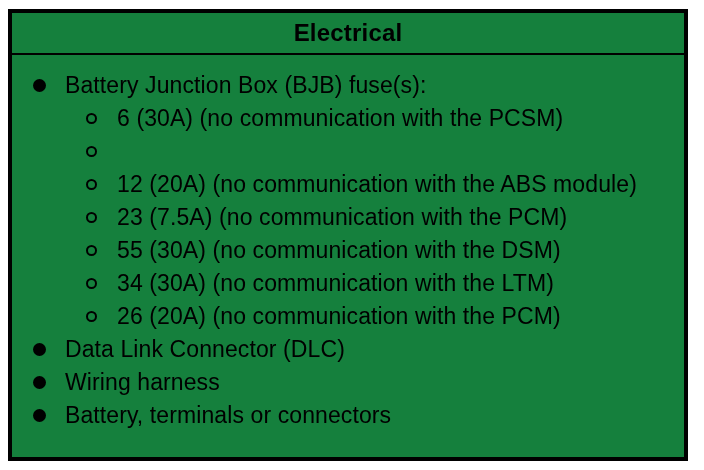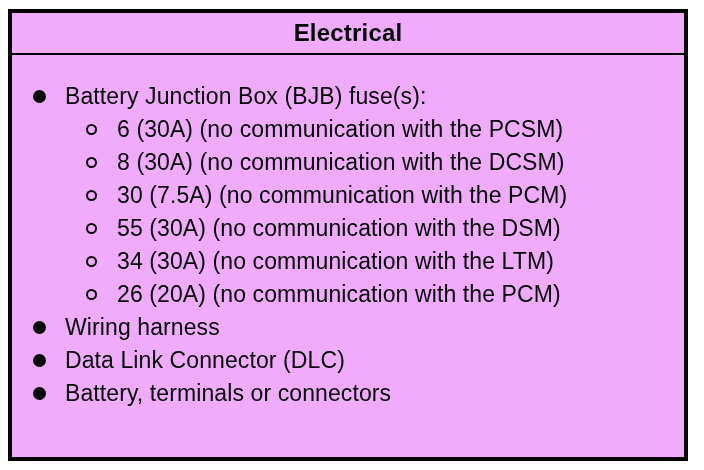--- a/index.html
+++ b/index.html
@@ -16,36 +16,36 @@
     overflow: hidden;
   }
   .cause-table {
     position: absolute;
     left: 8px;
     top: 9px;
     width: 680px;
     height: 452px;
     border: 4px solid #000000;
     box-sizing: border-box;
-    background: #f0abfc;
+    background: #15803d;
   }
   .table-header {
     height: 40px;
     border-bottom: 2px solid #000000;
     display: flex;
     align-items: center;
     justify-content: center;
   }
   .table-title {
     font-weight: bold;
     font-size: 24px;
     letter-spacing: 0.2px;
   }
   .table-body {
-    padding-top: 25px;
+    padding-top: 14px;
     overflow: hidden;
   }
   .row {
     position: relative;
     height: 33px;
     line-height: 33px;
     font-size: 23px;
     letter-spacing: 0.1px;
     white-space: nowrap;
   }
@@ -82,44 +82,47 @@
       <div class="row lvl1">
     <span class="bullet"></span>
     <span class="text">Battery Junction Box (BJB) fuse(s):</span>
   </div>
       <div class="row lvl2">
     <span class="bullet"></span>
     <span class="text">6 (30A) (no communication with the PCSM)</span>
   </div>
       <div class="row lvl2">
     <span class="bullet"></span>
-    <span class="text">8 (30A) (no communication with the DCSM)</span>
   </div>
       <div class="row lvl2">
     <span class="bullet"></span>
-    <span class="text">30 (7.5A) (no communication with the PCM)</span>
+    <span class="text">12 (20A) (no communication with the ABS module)</span>
+  </div>
+      <div class="row lvl2">
+    <span class="bullet"></span>
+    <span class="text">23 (7.5A) (no communication with the PCM)</span>
   </div>
       <div class="row lvl2">
     <span class="bullet"></span>
     <span class="text">55 (30A) (no communication with the DSM)</span>
   </div>
       <div class="row lvl2">
     <span class="bullet"></span>
     <span class="text">34 (30A) (no communication with the LTM)</span>
   </div>
       <div class="row lvl2">
     <span class="bullet"></span>
     <span class="text">26 (20A) (no communication with the PCM)</span>
   </div>
       <div class="row lvl1">
     <span class="bullet"></span>
-    <span class="text">Wiring harness</span>
+    <span class="text">Data Link Connector (DLC)</span>
   </div>
       <div class="row lvl1">
     <span class="bullet"></span>
-    <span class="text">Data Link Connector (DLC)</span>
+    <span class="text">Wiring harness</span>
   </div>
       <div class="row lvl1">
     <span class="bullet"></span>
     <span class="text">Battery, terminals or connectors</span>
   </div>
     </div>
 </div>
 
 </body></html>

